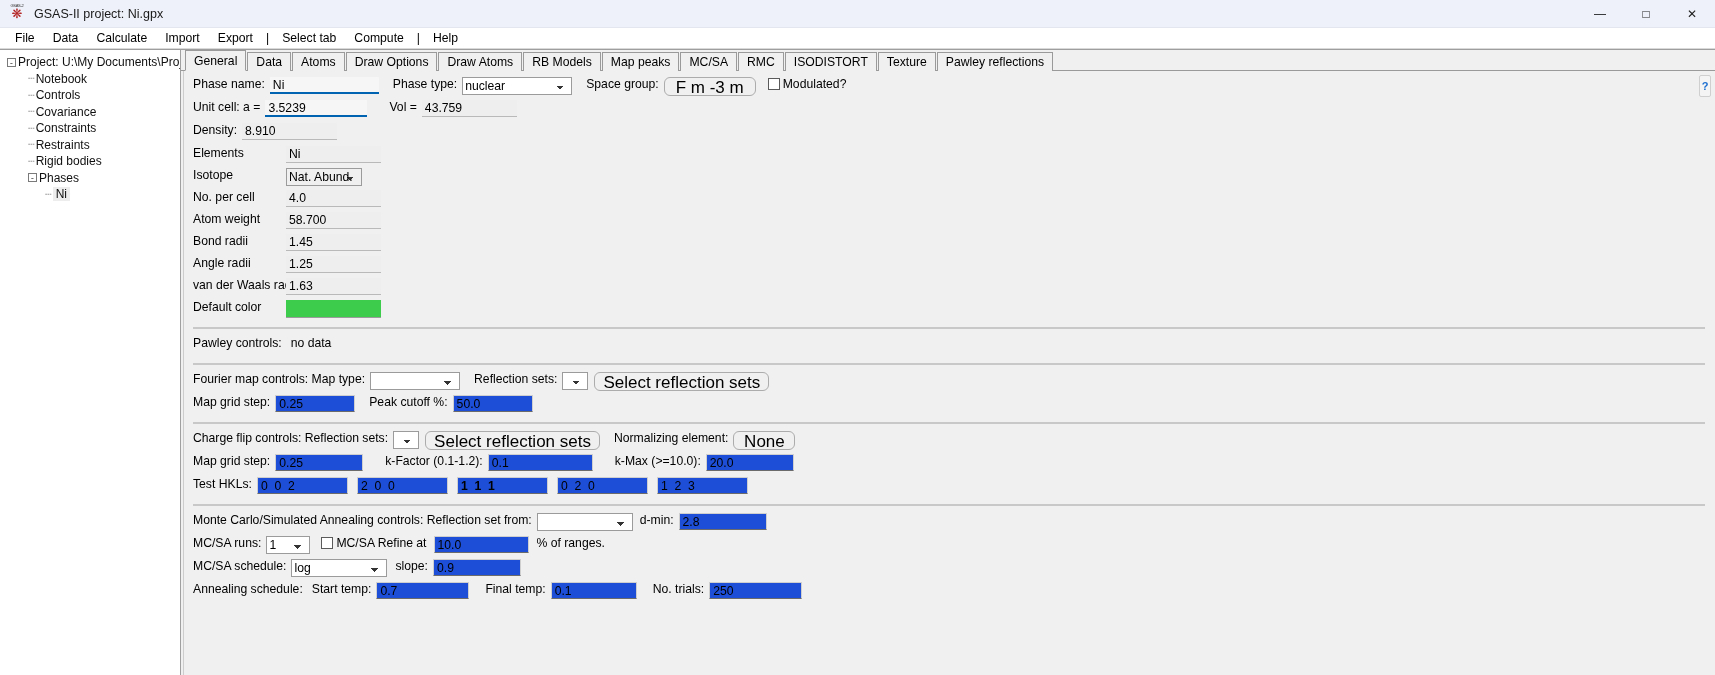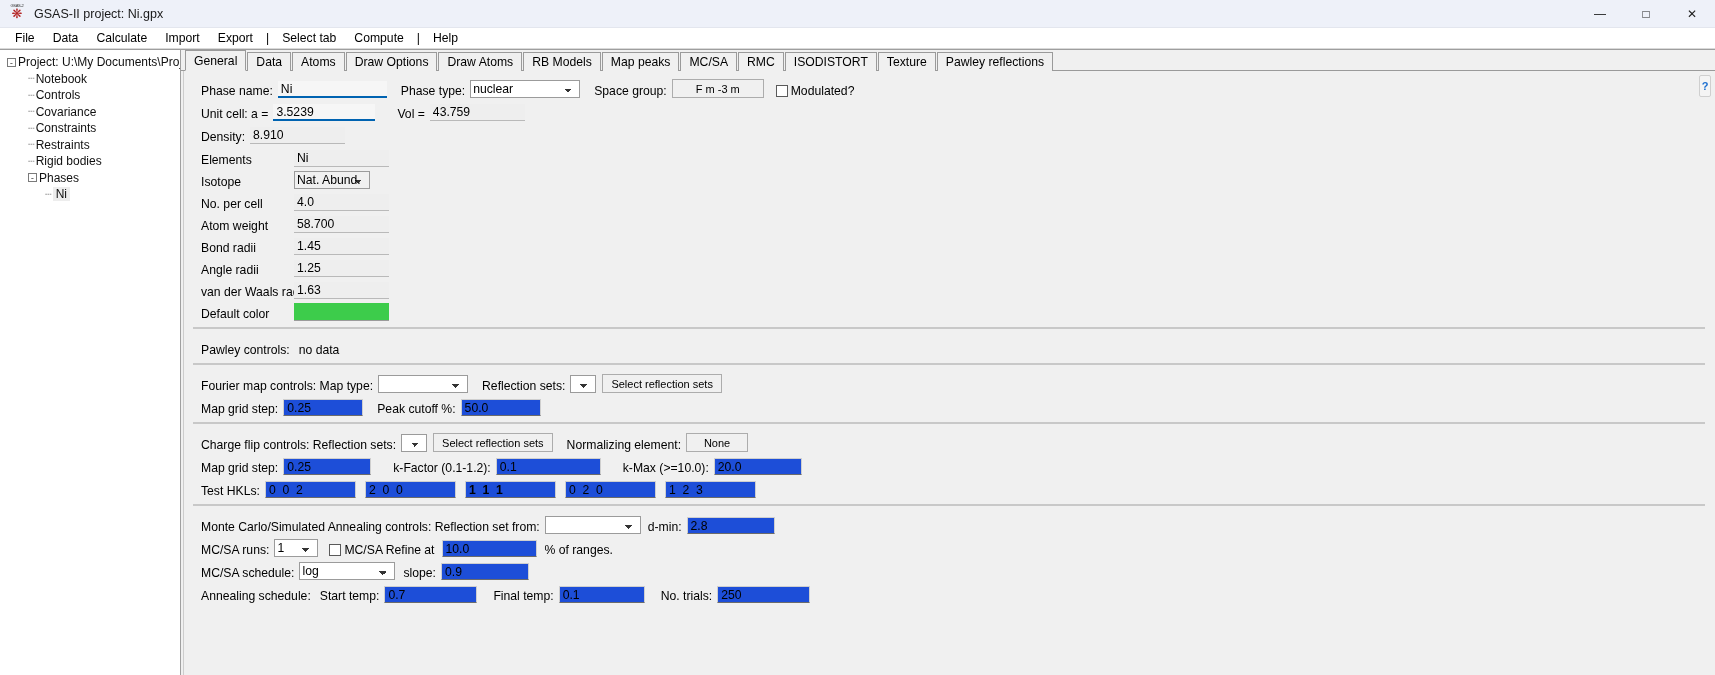--- a/index.html
+++ b/index.html
@@ -99,21 +99,21 @@
   
   .content{
     position:absolute; left:0; right:0; top:21px; bottom:0;
     background:#f0f0f0; padding:6px 0 0 0;
   }
   .leftrail{
     position:absolute; left:2px; top:0px; bottom:0; width:7px;
     border-left:1px solid #cdcdcd;
   }
 
-  .row{ display:flex; align-items:flex-end; padding-left:20px; min-height:21px; margin-bottom:2px;}
+  .row{ display:flex; align-items:flex-start; padding-left:12px; min-height:21px; margin-bottom:2px;}
   .lab{ color:#000; font-size:12.2px; white-space:nowrap; }
   .lab.ml{ margin-left:14px; }
 
   
   .txt{
     height:17px; background:#f0f0f0; border:none; border-bottom:1px solid #9b9b9b;
     font-family:"Liberation Sans", sans-serif; font-size:12.2px; color:#000;
     padding:0 3px; outline:none;
   }
   .txt.white{ background:#1d4ed8; border:1px solid #cfcfcf; border-bottom:1px solid #6b6b6b;}
@@ -131,22 +131,22 @@
     background-position:
       calc(100% - 11px) 8px,
       calc(100% - 7px) 8px;
     background-size: 4px 4px, 4px 4px;
     background-repeat:no-repeat;
   }
   select.dd.white{ background-color:#fff; }
 
   .btn{
     height:19px; background:#f0f0f0; border:1px solid #acacac;
-    font-family:"Liberation Sans", sans-serif; font-size:11px; color:#000;
-    padding:0 8px; outline:none; border-radius:0;
+    font-family:"Liberation Sans", sans-serif; font-size:17px; color:#000;
+    padding:0 8px; outline:none; border-radius:6px;
   }
 
   .chk{
     width:12px;height:12px;border:1px solid #5a5a5a;background:#fff;
     display:inline-block; vertical-align:-2px; margin-right:3px;
   }
 
   .swatch{
     width:95px; height:18px; background:#3dcc4b; border:none;
     border-bottom:1px solid #9b9b9b;

